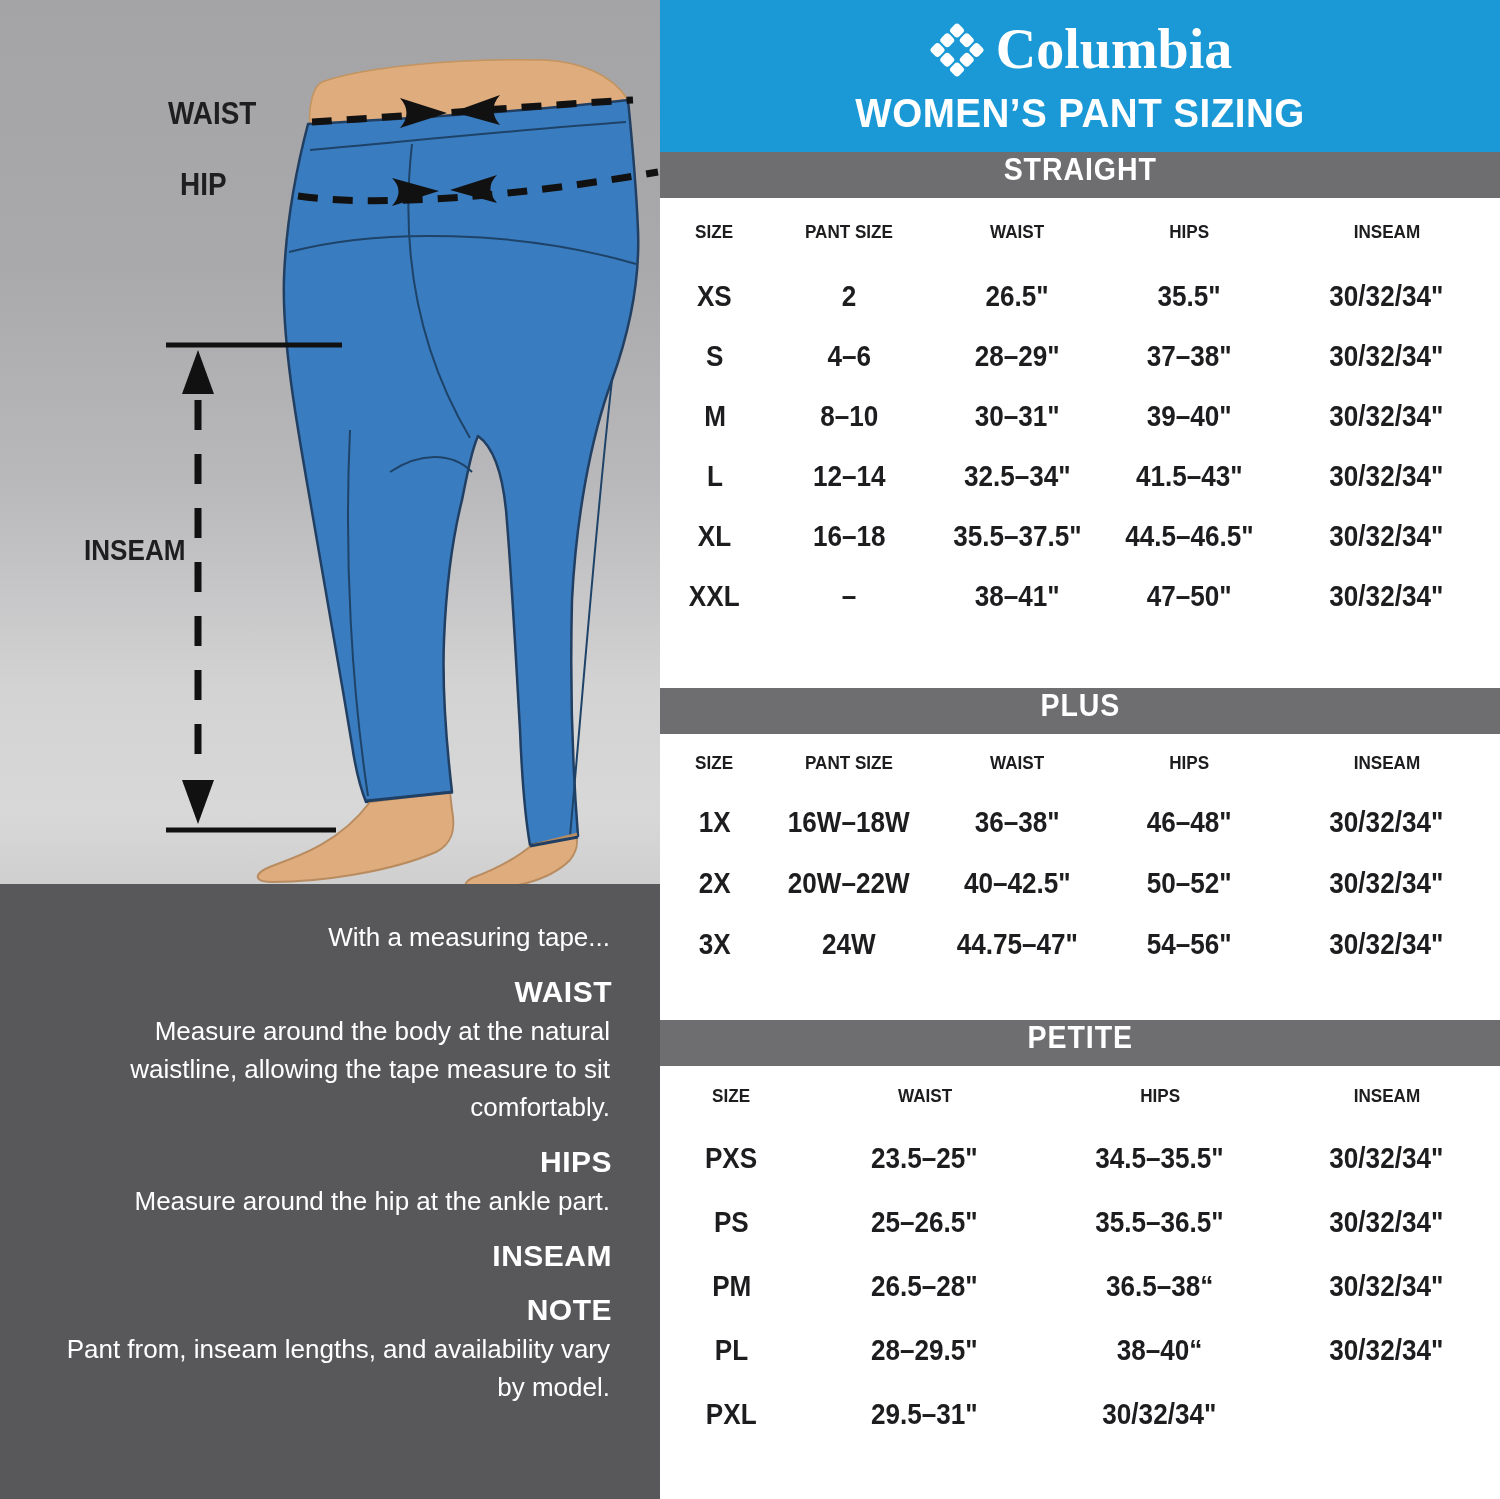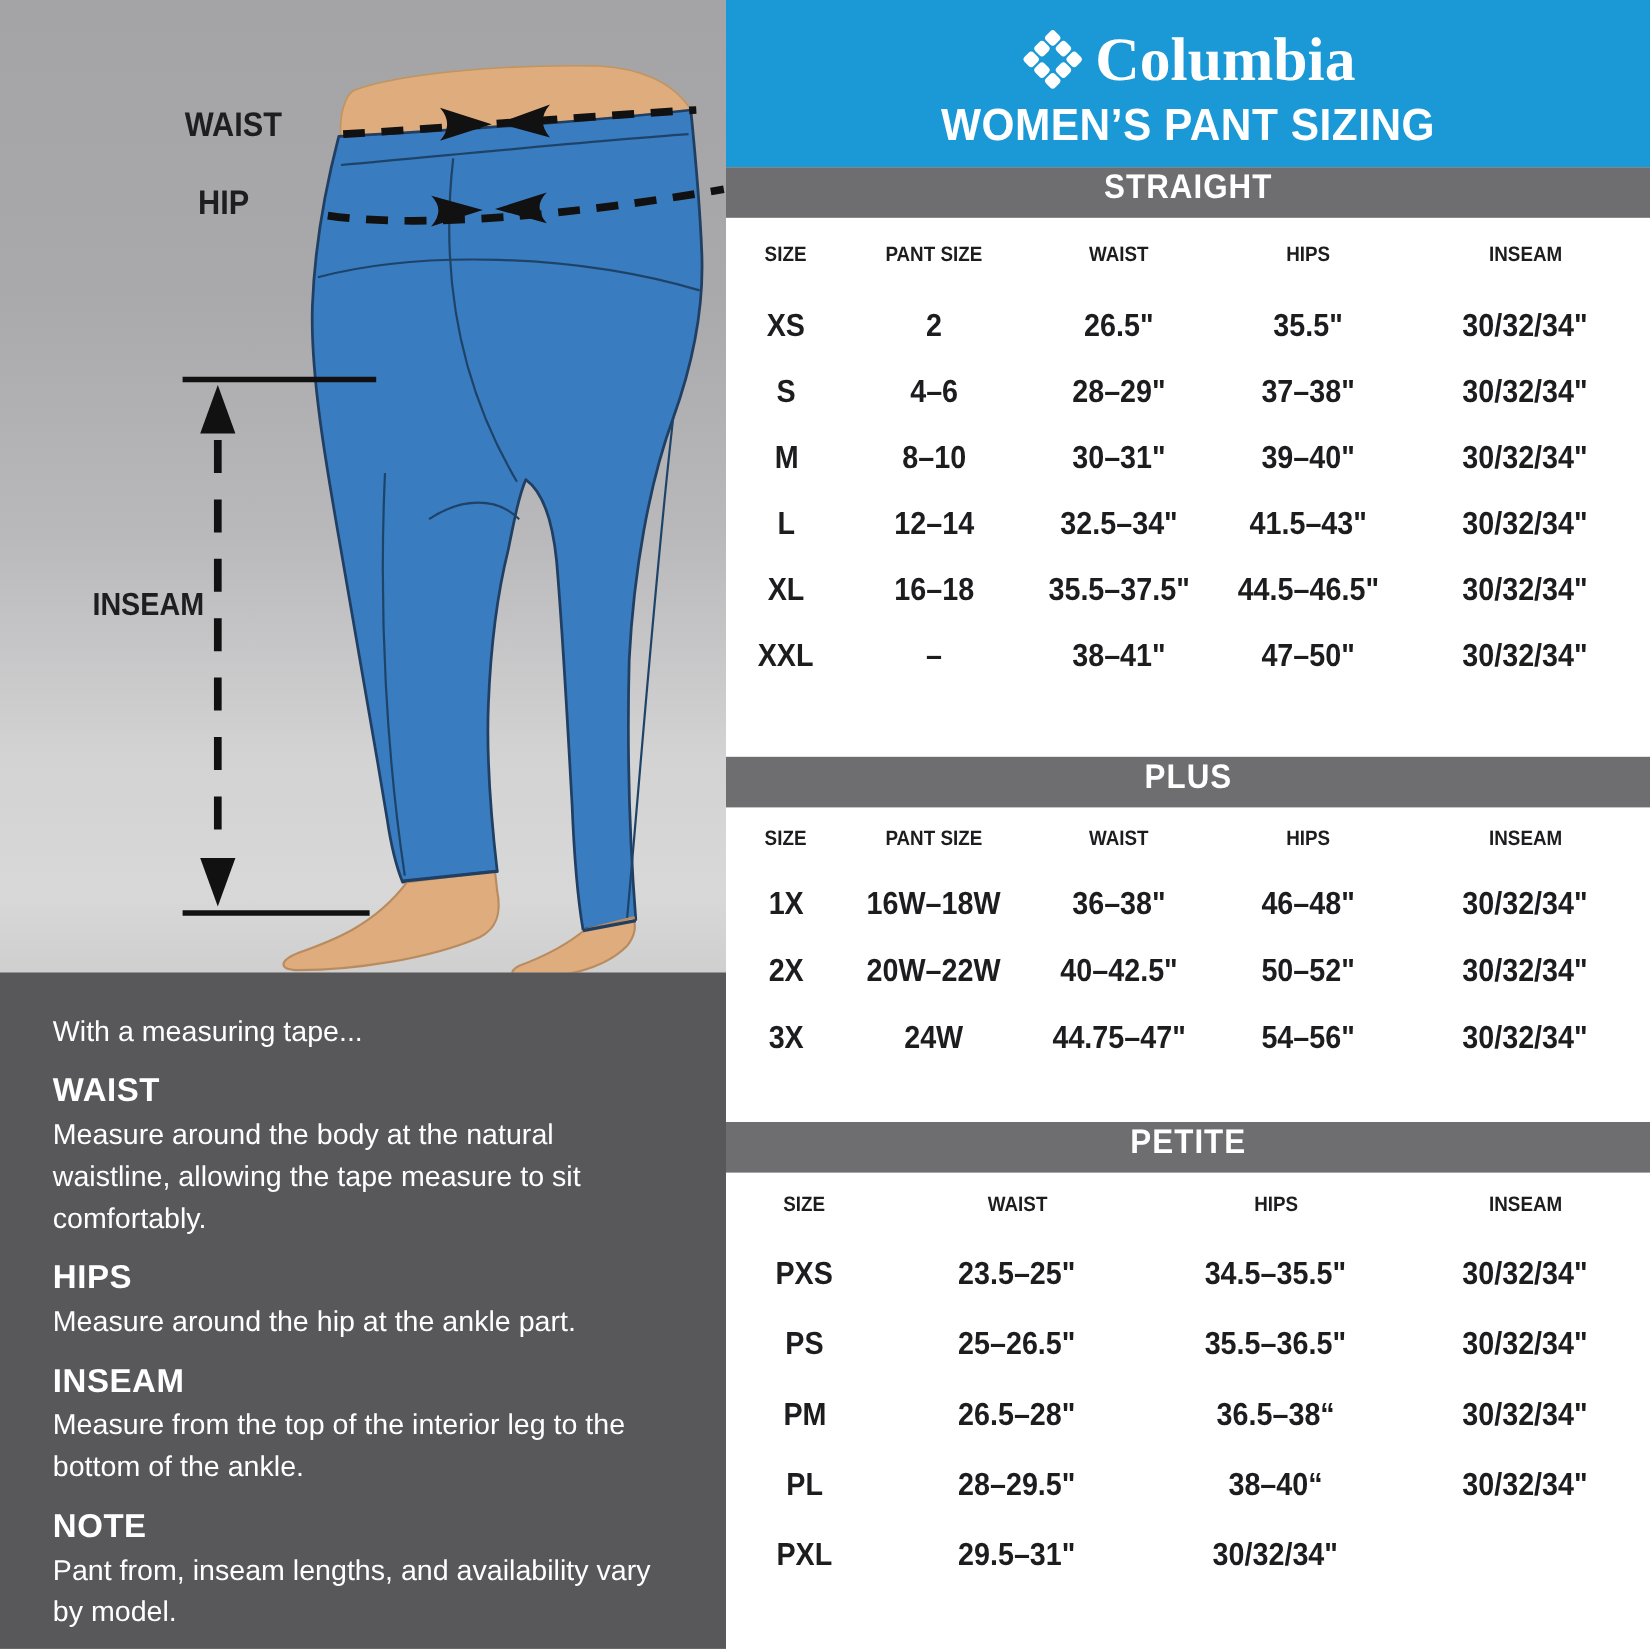--- a/index.html
+++ b/index.html
@@ -11,30 +11,30 @@
   .illustration{position:absolute;left:0;top:0;width:660px;height:884px;
     background:linear-gradient(180deg,#a4a4a6 0%,#a9a9ab 30%,#b9b9bb 55%,#d3d3d4 78%,#d8d8d8 92%,#cfcfcf 100%);}
   .illustration svg{position:absolute;left:0;top:0;}
   .diagram-label{position:absolute;font-weight:700;color:#1e1e20;letter-spacing:0;
     transform:scaleX(.9);transform-origin:left center;white-space:nowrap;}
   .lbl-waist{left:168px;top:96px;font-size:31px;}
   .lbl-hip{left:180px;top:167px;font-size:31px;}
   .lbl-inseam{left:84px;top:534px;font-size:29px;}
 
   .instructions{position:absolute;left:0;top:884px;width:660px;height:615px;
-    background:#58585b;color:#fff;box-sizing:border-box;padding:34px 48px 0 48px;}
+    background:#58585b;color:#fff;box-sizing:border-box;padding:34px 48px 0 48px;text-align:right;}
   .instructions p{margin:0;font-size:26px;line-height:38px;max-width:562px;}
   .instr-intro{margin-bottom:18px !important;}
   .instr-section{margin-bottom:18px;}
   .instr-section h3{margin:0 0 2px 0;font-size:30px;line-height:36px;font-weight:700;letter-spacing:.5px;}
 
   
   .right-col{position:absolute;left:660px;top:0;width:840px;height:1499px;background:#fff;}
   .blue-header{height:152px;background:#1b99d6;color:#fff;text-align:center;overflow:hidden;}
-  .logo-row{margin-top:21px;display:flex;align-items:flex-end;justify-content:center;gap:10px;height:62px;}
+  .logo-row{margin-top:21px;display:flex;align-items:flex-start;justify-content:center;gap:10px;height:62px;}
   .logo-text{font-family:"Liberation Serif",serif;font-weight:700;font-size:56px;line-height:56px;}
   .main-title{margin-top:7px;font-size:41px;font-weight:700;letter-spacing:.5px;
     transform:scaleX(.94);transform-origin:center;white-space:nowrap;}
 
   .section-bar{height:46px;background:#6e6e71;color:#fff;display:flex;justify-content:center;}
   .section-bar span{font-size:31px;font-weight:700;letter-spacing:1px;transform:scaleX(.92);}
 
   .size-table{display:grid;width:100%;}
   .cols5{grid-template-columns:13% 19% 21% 20% 27%;}
   .cols4{grid-template-columns:17% 29% 27% 27%;}
@@ -119,21 +119,20 @@
       <div class="instr-section">
         <h3>WAIST</h3>
         <p>Measure around the body at the natural waistline, allowing the tape measure to sit comfortably.</p>
       </div>
       <div class="instr-section">
         <h3>HIPS</h3>
         <p>Measure around the hip at the ankle part.</p>
       </div>
       <div class="instr-section">
         <h3>INSEAM</h3>
-        <p>Measure from the top of the interior leg to the bottom of the ankle.</p>
       </div>
       <div class="instr-section">
         <h3>NOTE</h3>
         <p>Pant from, inseam lengths, and availability vary by model.</p>
       </div>
     </div>
   </div>
 
   <div class="right-col">
     <div class="blue-header">

